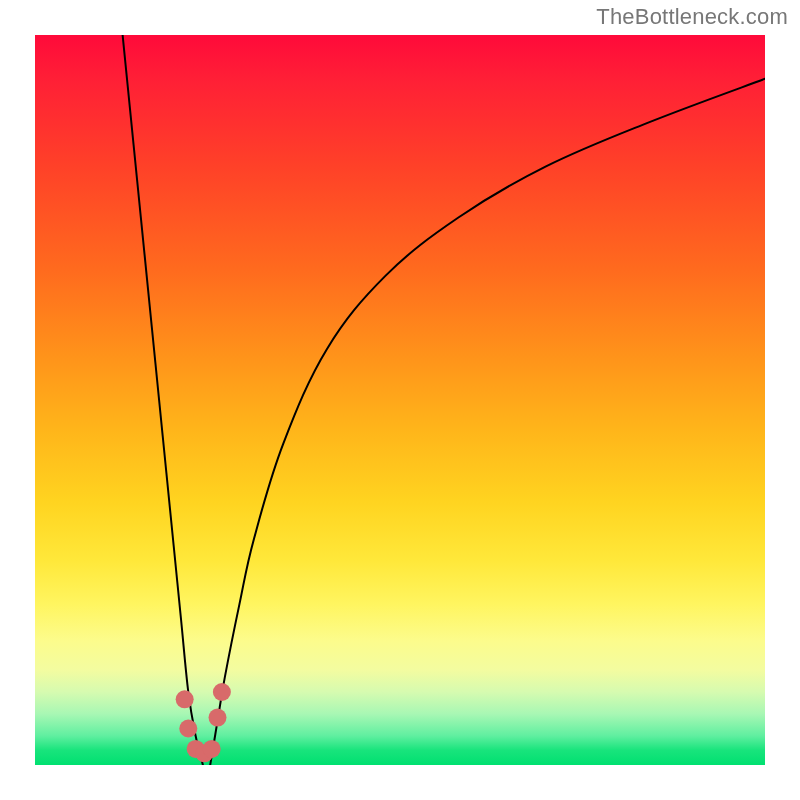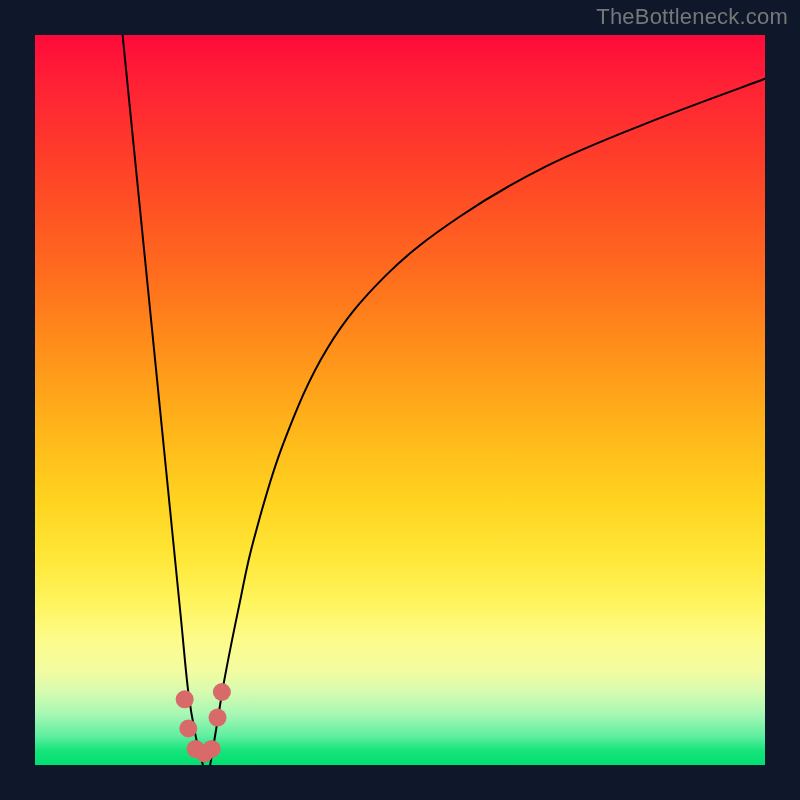--- a/index.html
+++ b/index.html
@@ -10,21 +10,21 @@
     background: #000;
     overflow: hidden;
     font-family: Arial, Helvetica, sans-serif;
   }
   .outer {
     position: absolute;
     left: 0;
     top: 0;
     width: 800px;
     height: 800px;
-    background: #0f172a;
+    background: #ffffff;
   }
   .attribution {
     position: absolute;
     top: 4px;
     right: 12px;
     color: #777;
     font-size: 22px;
     font-weight: 400;
     letter-spacing: 0.2px;
   }

